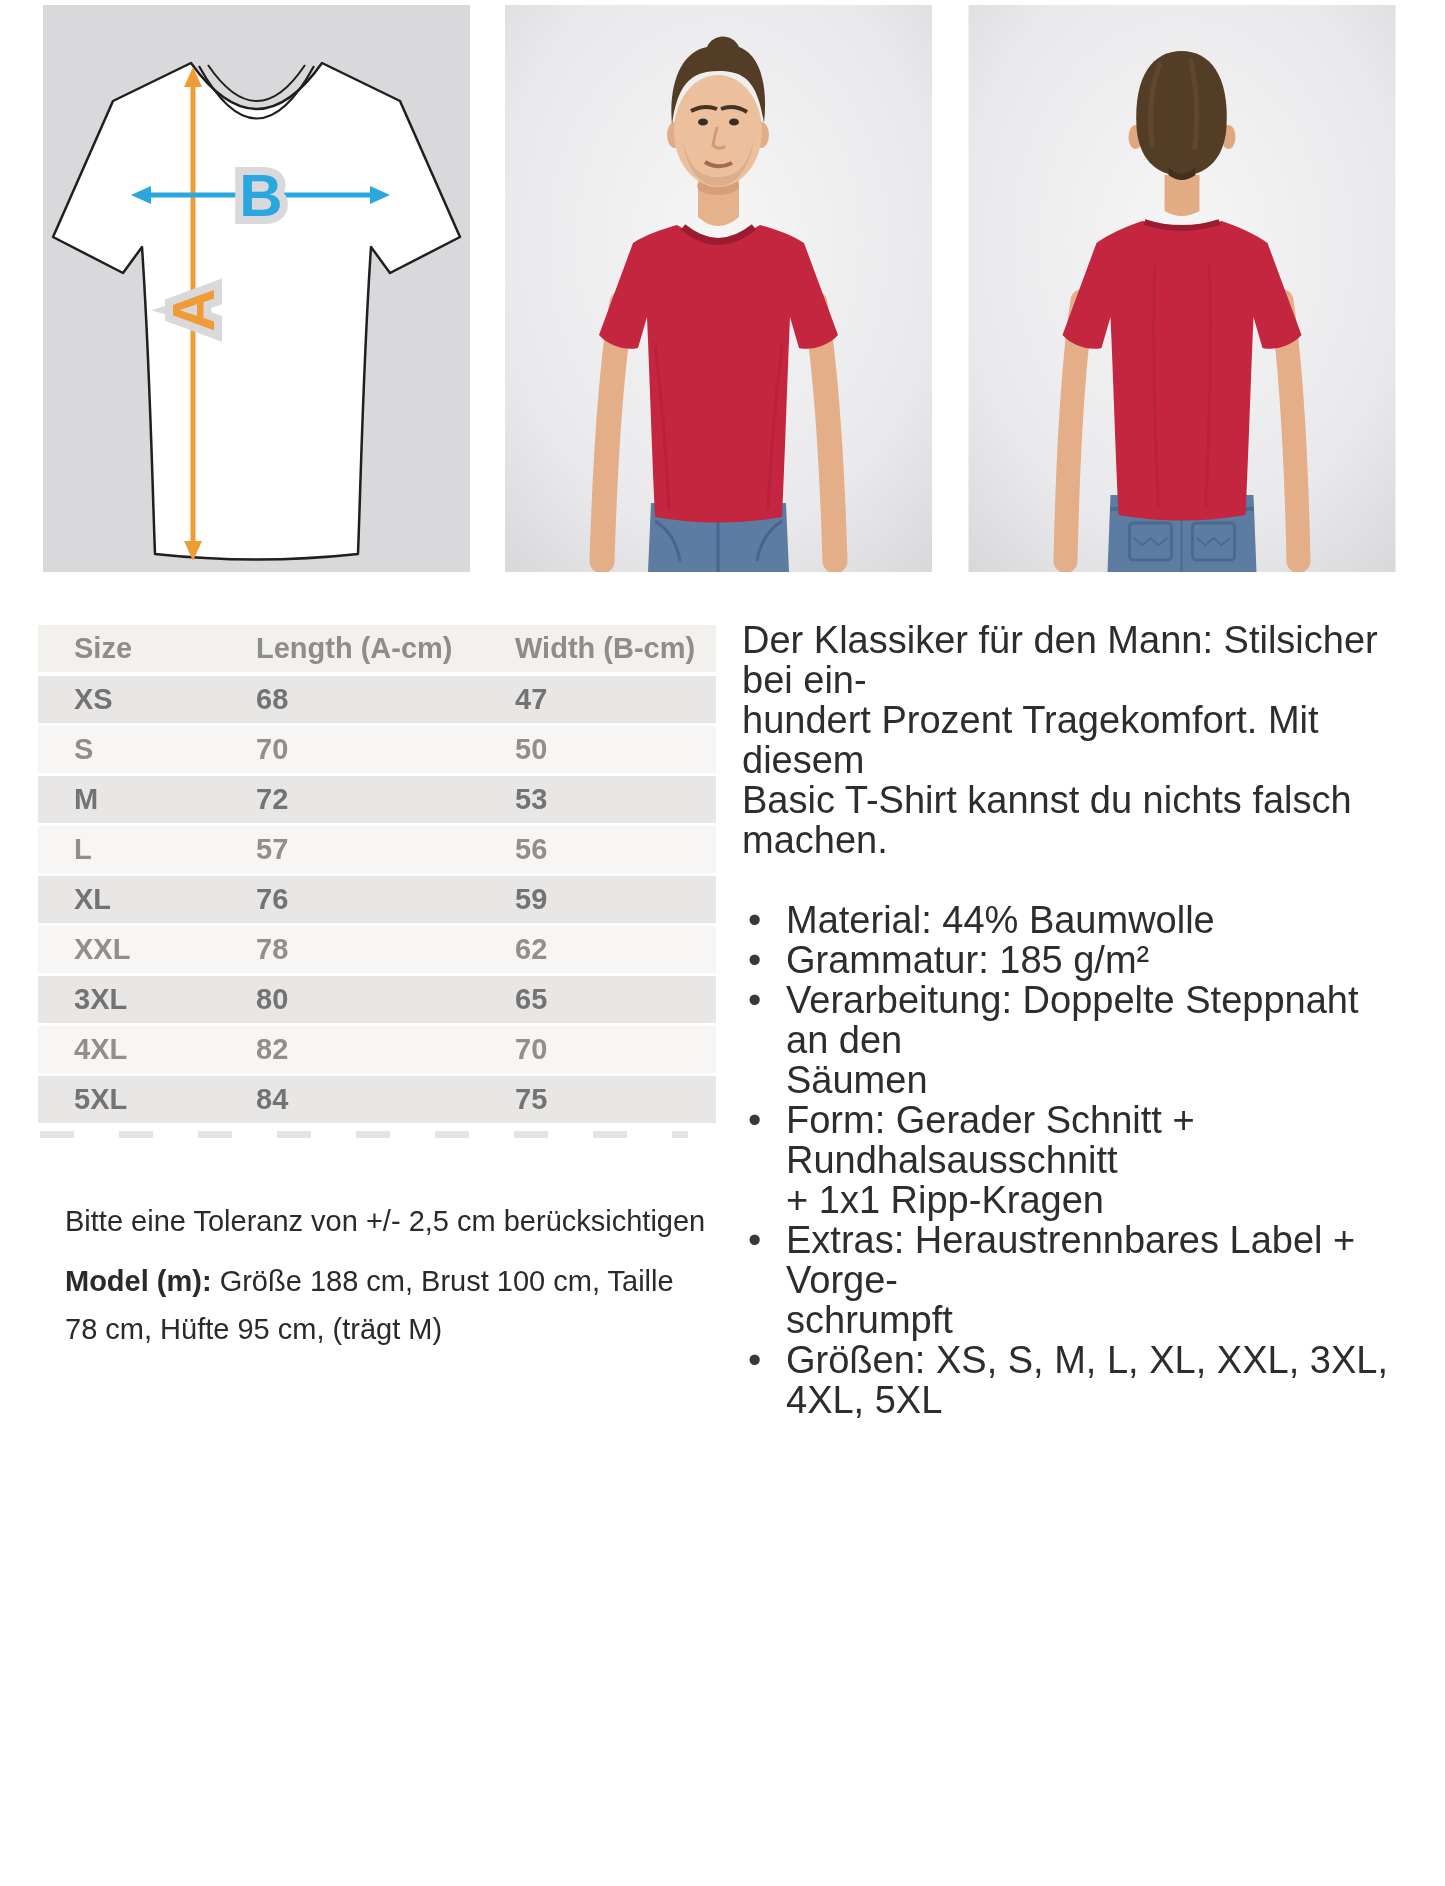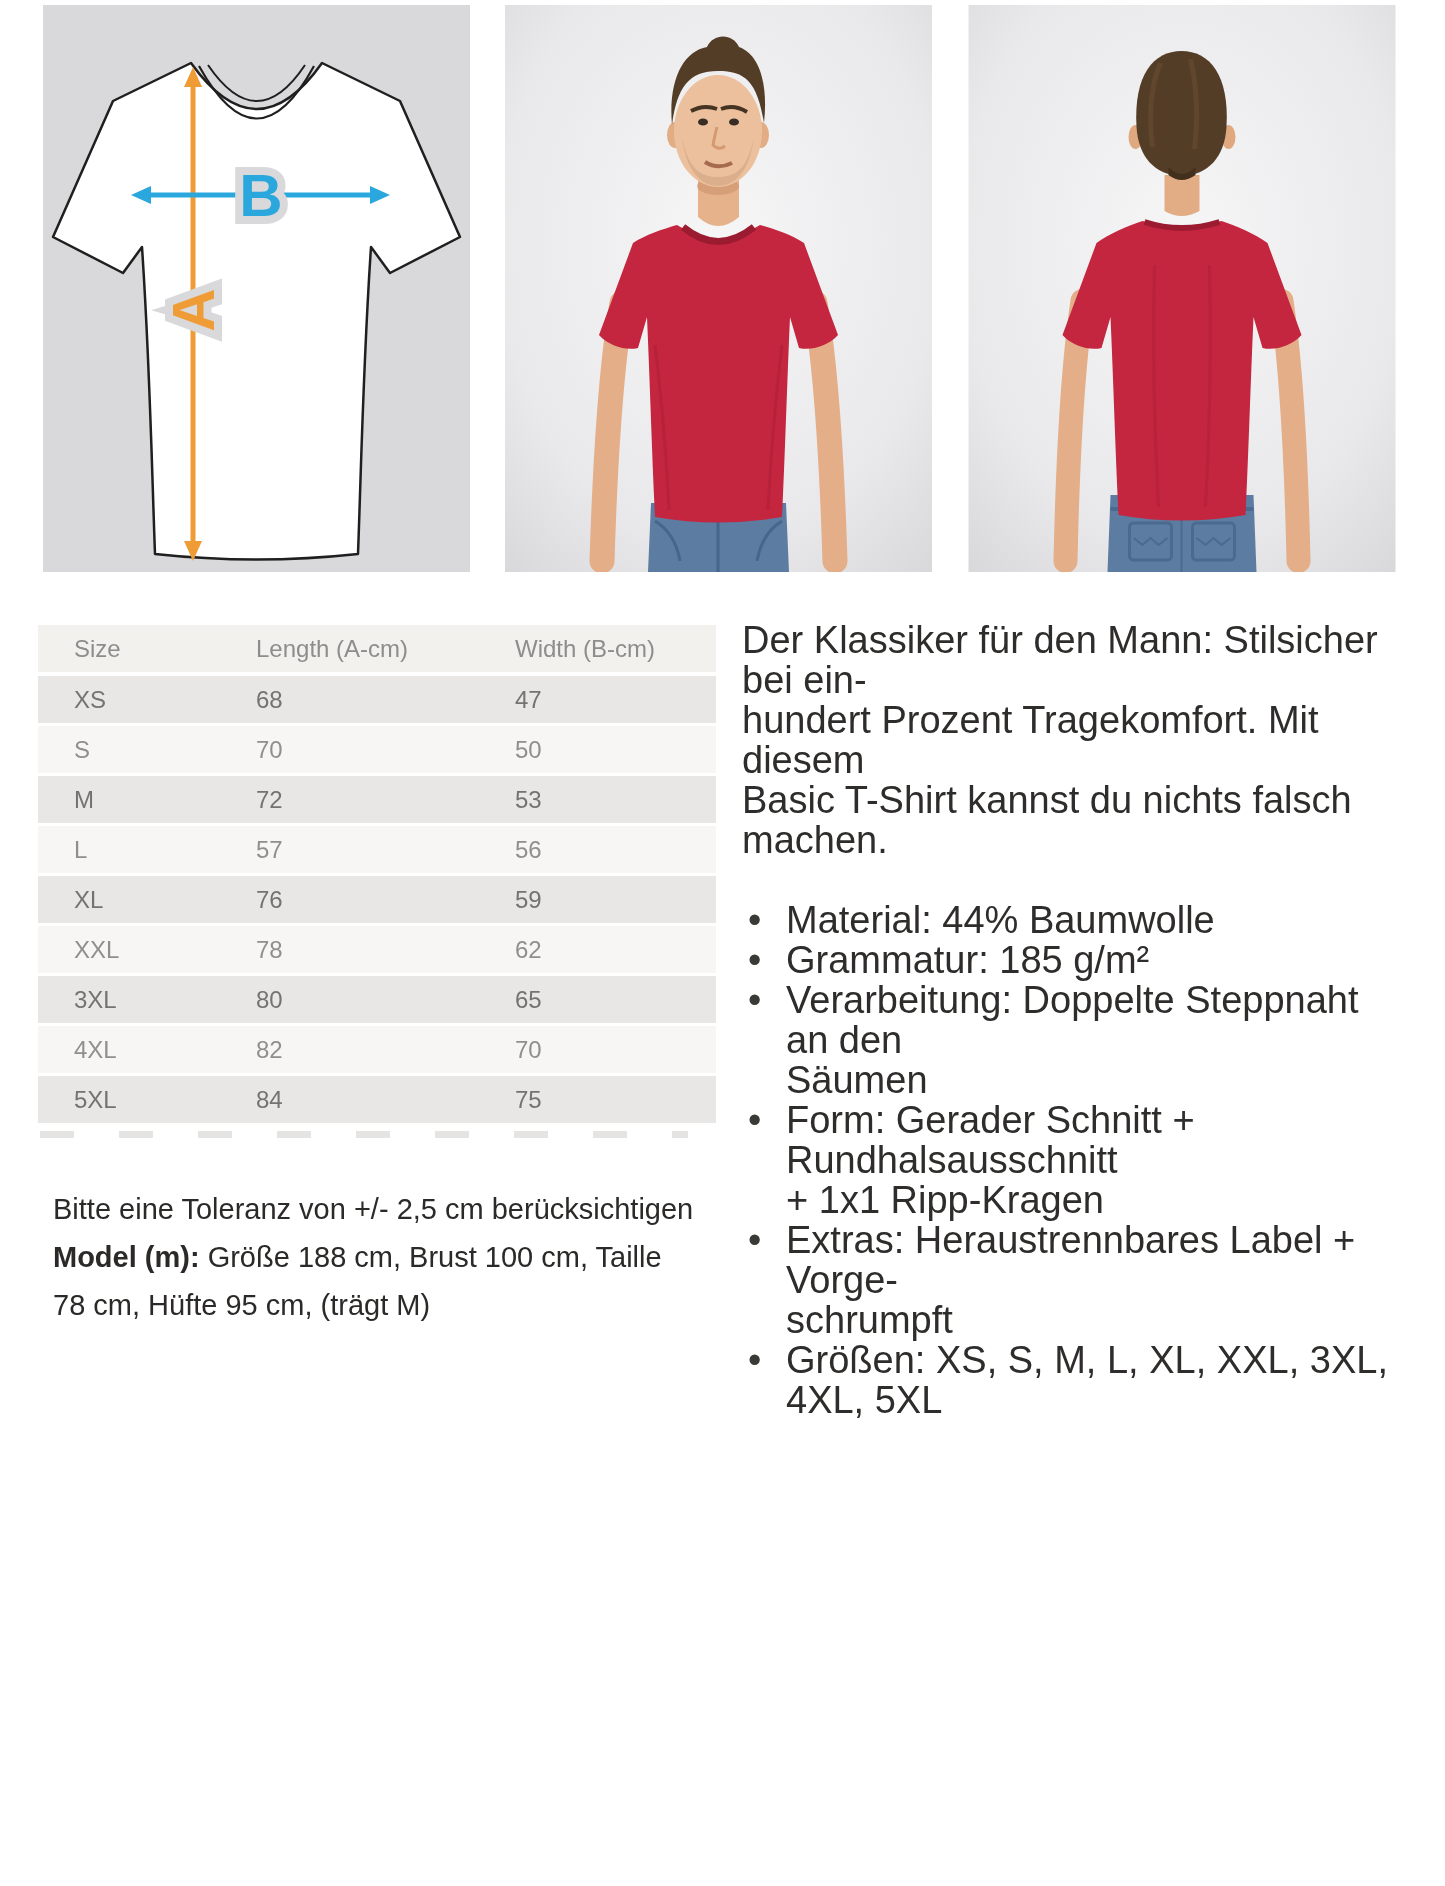--- a/index.html
+++ b/index.html
@@ -7,21 +7,21 @@
     position:relative;width:1445px;height:1886px;background:#ffffff;
     font-family:"Liberation Sans",sans-serif;overflow:hidden;
   }
   .panel{position:absolute;top:5px;height:567px;overflow:hidden;}
   .panel svg{display:block;}
   #diagram-panel{left:43px;width:427px;}
   #front-panel{left:505px;width:427px;}
   #back-panel{left:967px;width:430px;}
 
   
-  .size-table{position:absolute;left:38px;top:625px;width:678px;font-size:24px;}
+  .size-table{position:absolute;left:38px;top:625px;width:678px;font-size:29px;font-weight:bold;}
   .tr{display:grid;grid-template-columns:218px 259px 1fr;align-items:center;height:47px;margin-bottom:3px;}
   .thead{background:#f2f1ee;color:#8e8d8b;margin-bottom:4px;}
   .row-dark{background:#e8e7e5;color:#737373;}
   .row-light{background:#f7f6f4;color:#908f8d;}
   .td,.th{padding:0;}
   .c1{padding-left:36px;}
 
   
   .clipped-strip{
     position:absolute;left:40px;top:1131px;width:648px;height:7px;opacity:.75;
@@ -31,21 +31,21 @@
   
   .desc{position:absolute;left:742px;top:620px;width:660px;font-size:38px;line-height:40px;color:#2e2d2b;}
   .desc .intro{margin:0 0 40px 0;white-space:pre-line;}
   .bullets{margin:0;padding:0;}
   .bullet-row{position:relative;padding-left:44px;margin:0;}
   .bullet-dot{position:absolute;left:6px;top:0;color:#3a3936;}
   .bullet-text{white-space:pre-line;display:block;}
 
   
   .notes{position:absolute;left:53px;top:1185px;width:680px;font-size:29px;line-height:48px;color:#2b2a28;}
-  .notes p{margin:0;}
+  .notes p{margin:12px;}
   .notes .tol{white-space:nowrap;}
   .notes strong{font-weight:bold;}
   .pre{white-space:pre-line;}
 </style>
 </head>
 <body>
 
 <div class="page">
 
   <div class="panel" id="diagram-panel">

